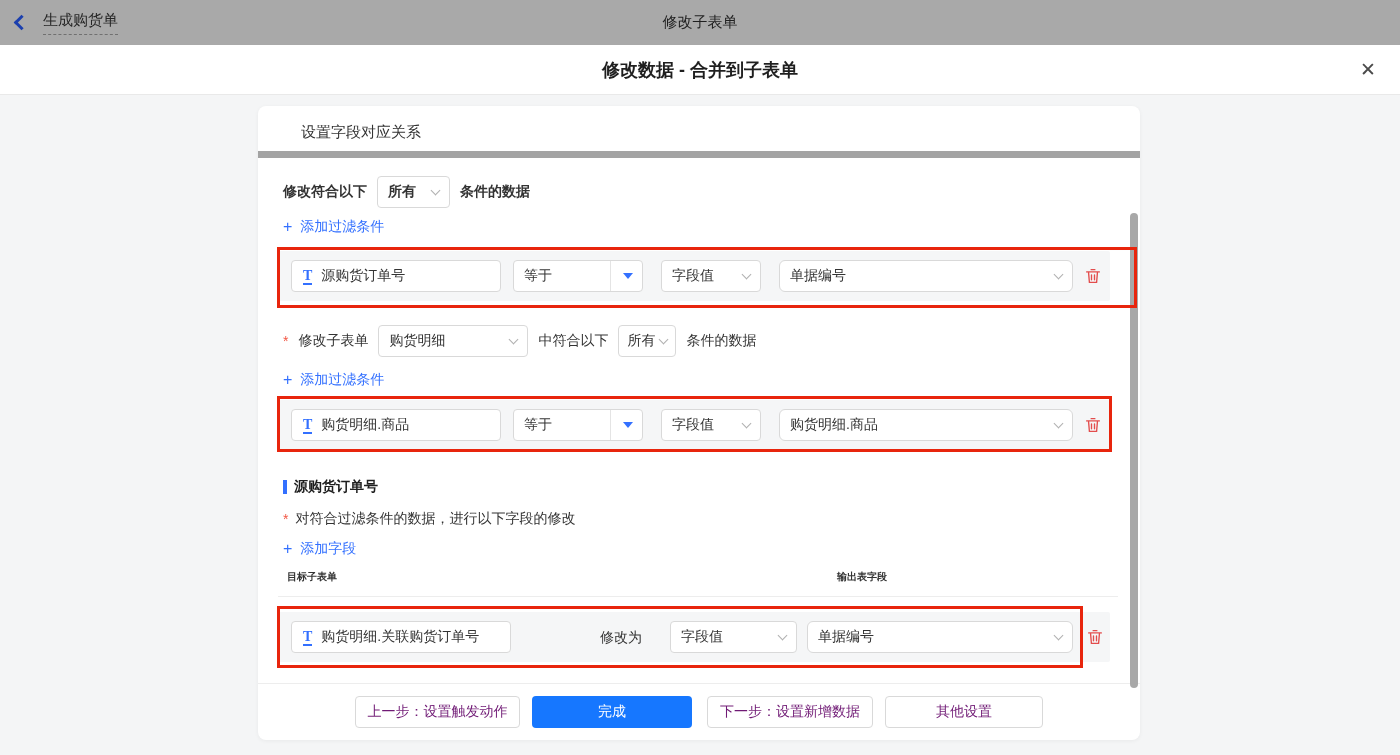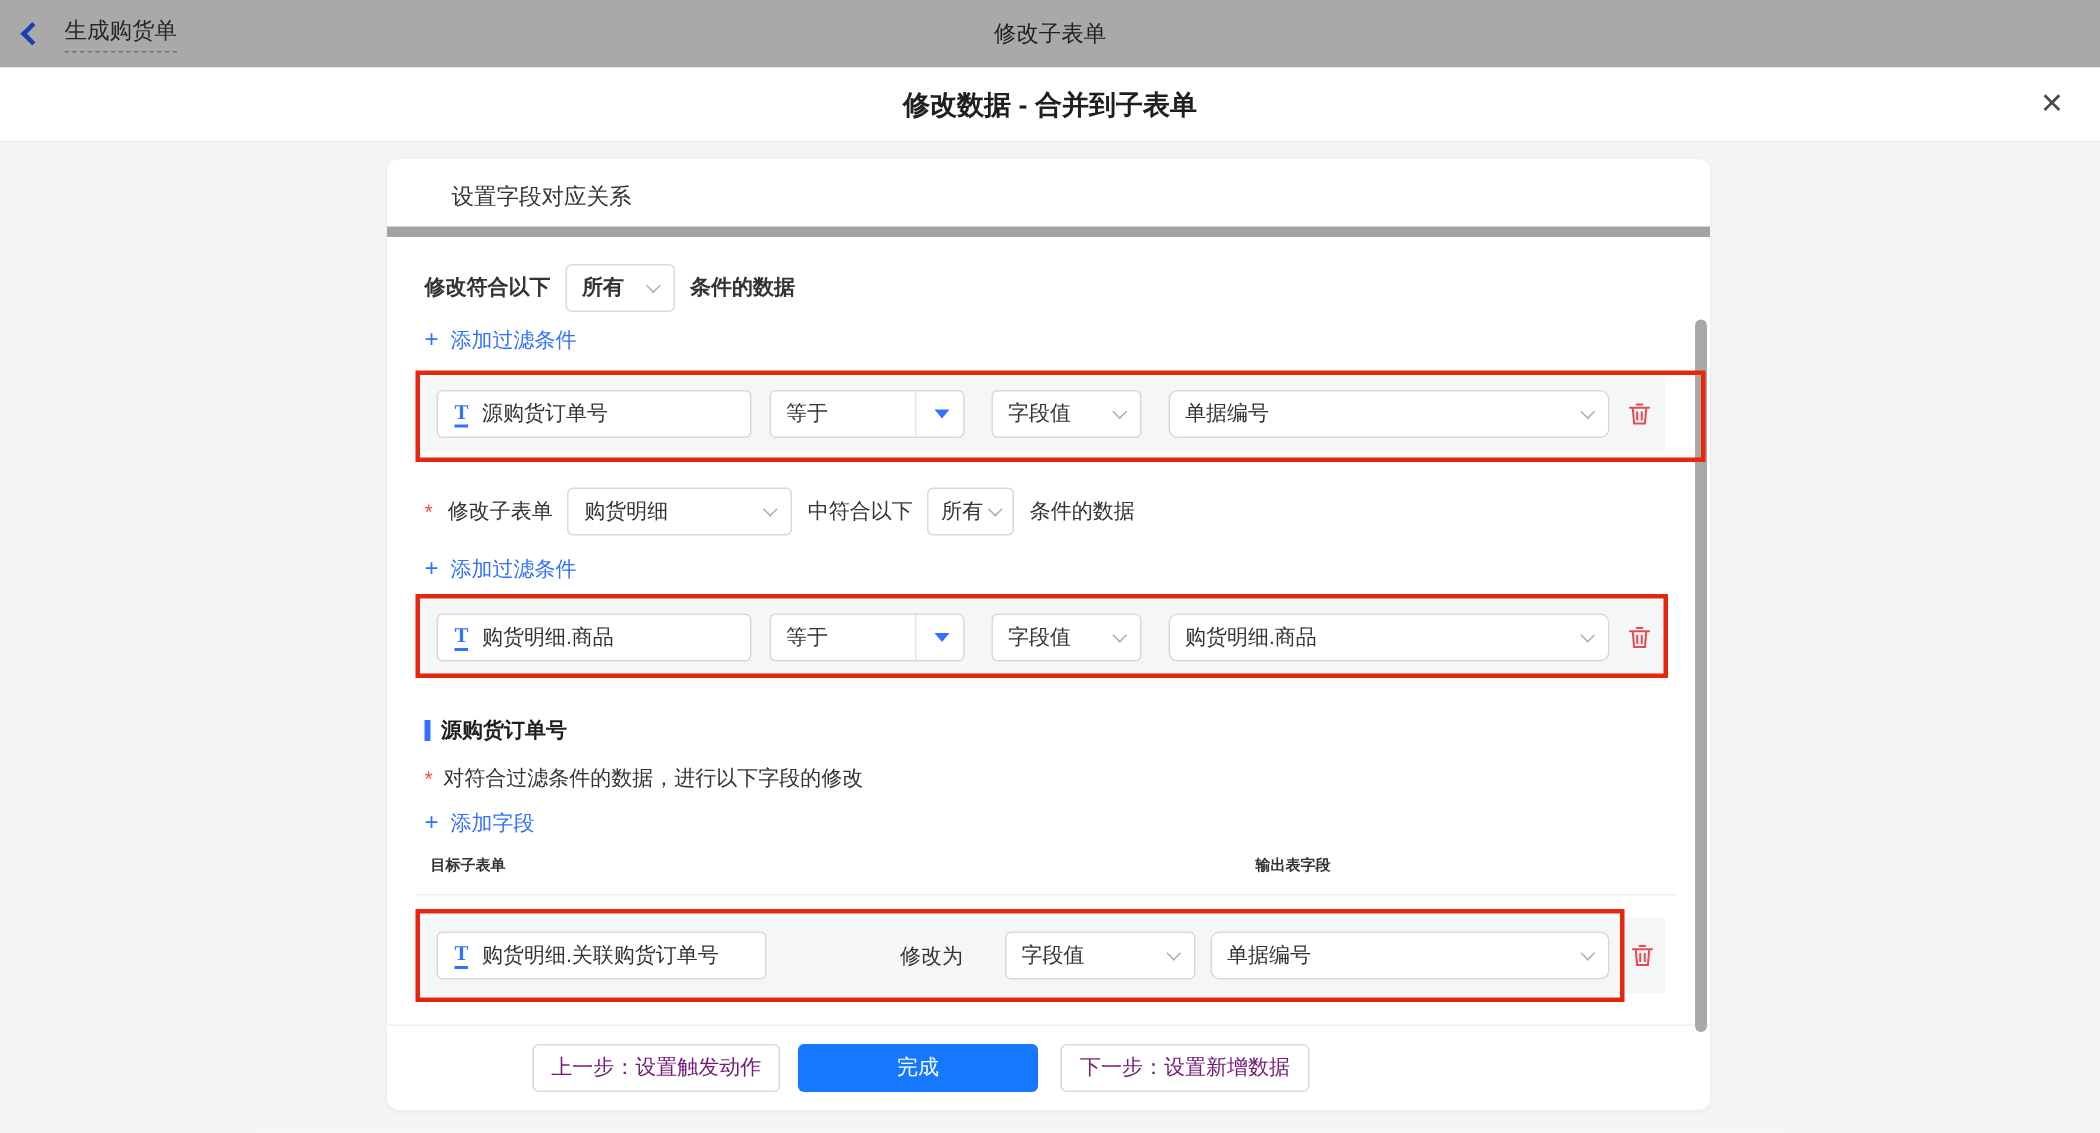--- a/index.html
+++ b/index.html
@@ -208,16 +208,17 @@
           <path d="M3.5 6.5h17M9.5 3.5h5M6 6.5l1.2 14h9.6L18 6.5M10 10.5v6.5M14 10.5v6.5" fill="none" stroke="#e34d4d" stroke-width="1.8" stroke-linecap="round"></path>
         </svg>
       </div>
     </div>
     <div class="anno" style="left:19px; top:500px; width:806px; height:62px;"></div>
 
     <div class="hr-footer" style="top:577px;"></div>
     <div class="fbtn" style="left:97px; width:165px;">上一步：设置触发动作</div>
     <div class="fbtn primary" style="left:274px; width:160px;">完成</div>
     <div class="fbtn" style="left:449px; width:166px;">下一步：设置新增数据</div>
+    <div class="fbtn" style="left:627px; width:158px;">其他设置</div>
 
     <div class="scroll-thumb"></div>
   </div>
 </div>
 
 </body></html>

